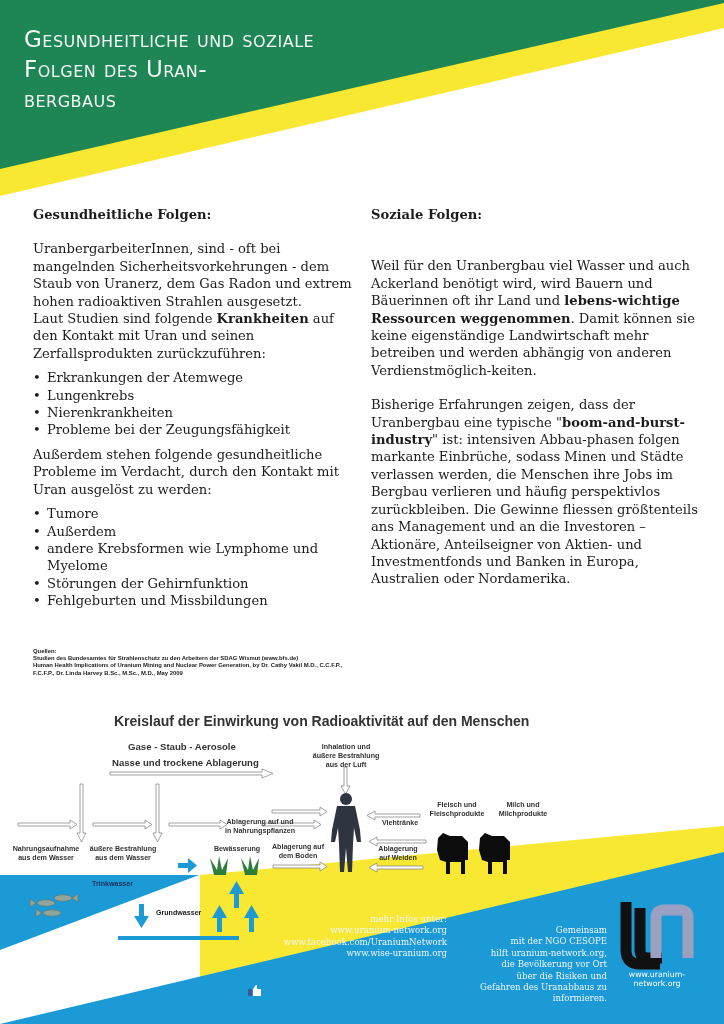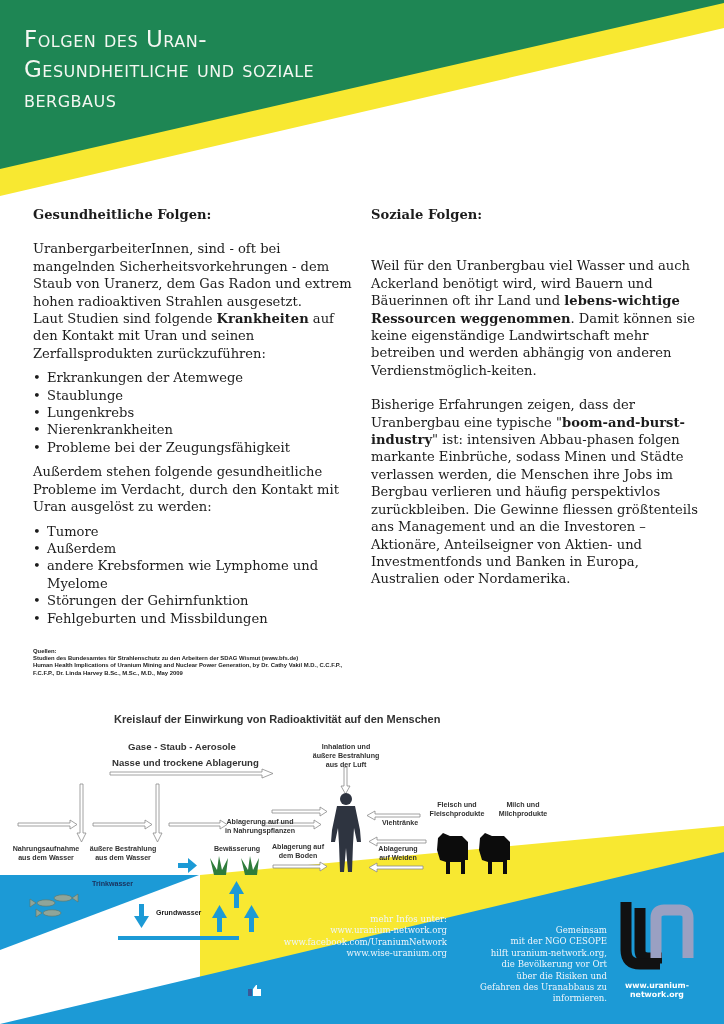--- a/index.html
+++ b/index.html
@@ -12,25 +12,25 @@
   .col-right { left: 371px; top: 206px; width: 330px; }
   .col h2 { font-size: 13.1px; font-weight: bold; margin: 0 0 17px 0; line-height: 17.4px; }
   .col p { margin: 0; }
   .col .gap { height: 17px; }
   .col .gap-s { height: 7px; }
   .col b { font-weight: bold; }
   ul.bul { list-style: none; margin: 0; padding: 0; }
   ul.bul li { position: relative; padding-left: 14px; }
   ul.bul li::before { content: "•"; position: absolute; left: 0; top: 0; }
   .sources { position: absolute; left: 33px; top: 648px; width: 320px; z-index: 2; font-family: "Liberation Sans", sans-serif; font-size: 5.9px; line-height: 7.2px; color: #222; font-weight: bold; }
-  .diag-title { position: absolute; left: 114px; top: 713px; z-index: 2; font-family: "Liberation Sans", sans-serif; font-weight: bold; font-size: 11px; color: #333; white-space: nowrap; }
+  .diag-title { position: absolute; left: 114px; top: 713px; z-index: 2; font-family: "Liberation Sans", sans-serif; font-weight: bold; font-size: 14px; color: #333; white-space: nowrap; }
   .dl { position: absolute; z-index: 2; font-family: "Liberation Sans", sans-serif; font-size: 7.1px; line-height: 9px; color: #333; text-align: center; white-space: nowrap; font-weight: bold; }
   .dl-big { font-size: 9.6px; line-height: 18px; font-weight: bold; color: #333; }
   .footer-text { position: absolute; z-index: 2; font-family: "DejaVu Serif", serif; font-size: 8.6px; line-height: 11.4px; color: #eef5fb; text-align: right; white-space: nowrap; }
-  .logo-url { position: absolute; z-index: 2; left: 623px; top: 970px; width: 68px; text-align: center; font-family: "DejaVu Sans", sans-serif; font-weight: bold; font-size: 7.8px; line-height: 9.4px; color: #ffffff; margin-top: 11px; }
+  .logo-url { position: absolute; z-index: 2; left: 623px; top: 970px; width: 68px; text-align: center; font-family: "DejaVu Sans", sans-serif; font-weight: normal; font-size: 7.8px; line-height: 9.4px; color: #ffffff; }
   .fb-icon { position: absolute; z-index: 2; left: 248px; top: 985px; width: 14px; height: 11px; }
 </style>
 </head>
 <body>
 
 <svg class="bg-svg" viewBox="0 0 724 1024" xmlns="http://www.w3.org/2000/svg">
 
   <polygon points="0,0 724,0 724,28 0,196" fill="#f8e831"></polygon>
   <polygon points="0,0 724,0 724,3 0,169" fill="#1e8654"></polygon>
 
@@ -100,33 +100,32 @@
 
   <g>
     <path d="M640,908 L640,950 Q640,958 648,958 L662,958" fill="none" stroke="#111111" stroke-width="11"></path>
     <path d="M630,908 L630,950 Q630,960 640,960" fill="none" stroke="#111111" stroke-width="0"></path>
     <path d="M656,958 L656,918 Q656,910 664,910 L680,910 Q688,910 688,918 L688,958" fill="none" stroke="#9aa0c2" stroke-width="11"></path>
     <path d="M626,902 L626,950 Q626,964 640,964 L660,964" fill="none" stroke="#111111" stroke-width="11"></path>
   </g>
 </svg>
 
 <div class="title">
+  <div>Gesundheitliche und soziale</div>
   <div>Folgen des Uran-</div>
-  <div>Gesundheitliche und soziale</div>
   <div>bergbaus</div>
 </div>
 
 <div class="col col-left">
   <h2>Gesundheitliche Folgen:</h2>
   <p>UranbergarbeiterInnen, sind - oft bei mangelnden Sicherheitsvorkehrungen - dem Staub von Uranerz, dem Gas Radon und extrem hohen radioaktiven Strahlen ausgesetzt.</p>
   <p><span>Laut Studien sind folgende </span><b>Krankheiten</b><span> auf den Kontakt mit Uran und seinen Zerfallsprodukten zurückzuführen:</span></p>
   <div class="gap-s"></div>
   <ul class="bul">
     <li>Erkrankungen der Atemwege</li>
-    <li>Staublunge</li>
     <li>Lungenkrebs</li>
     <li>Nierenkrankheiten</li>
     <li>Probleme bei der Zeugungsfähigkeit</li>
   </ul>
   <div class="gap-s"></div>
   <p>Außerdem stehen folgende gesundheitliche Probleme im Verdacht, durch den Kontakt mit Uran ausgelöst zu werden:</p>
   <div class="gap-s"></div>
   <ul class="bul">
     <li>Tumore</li>
     <li>Außerdem</li>

